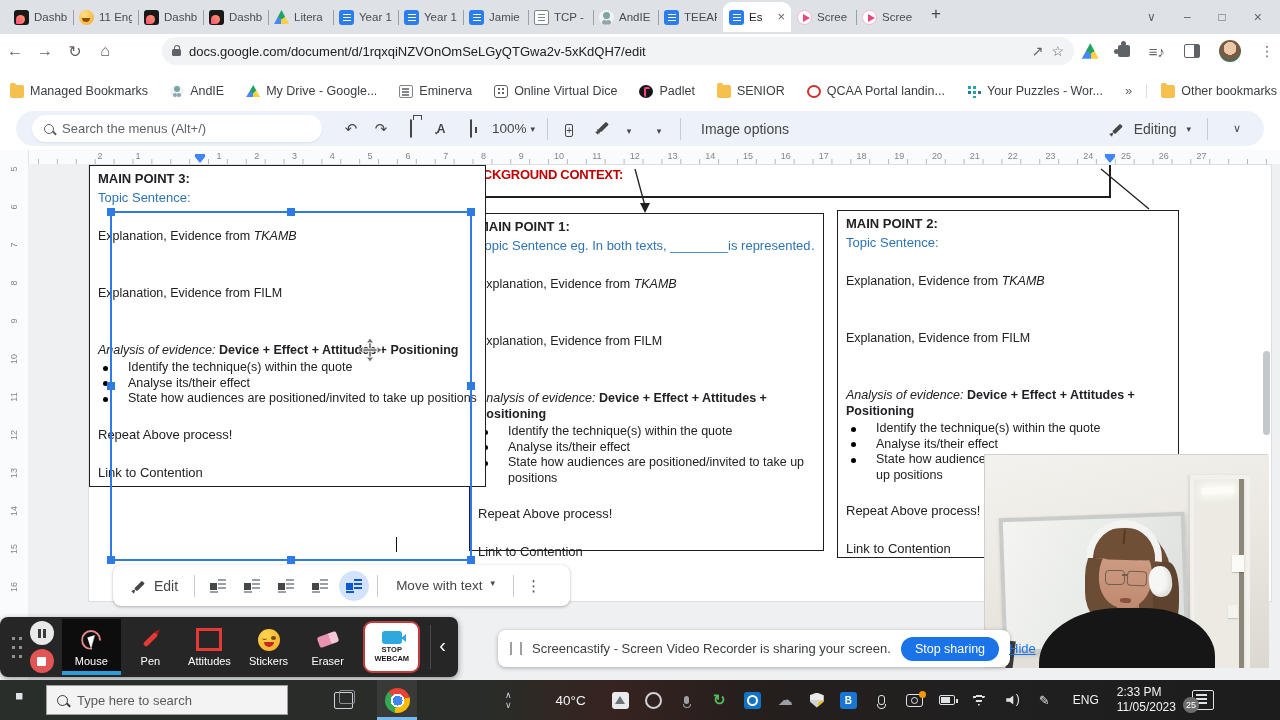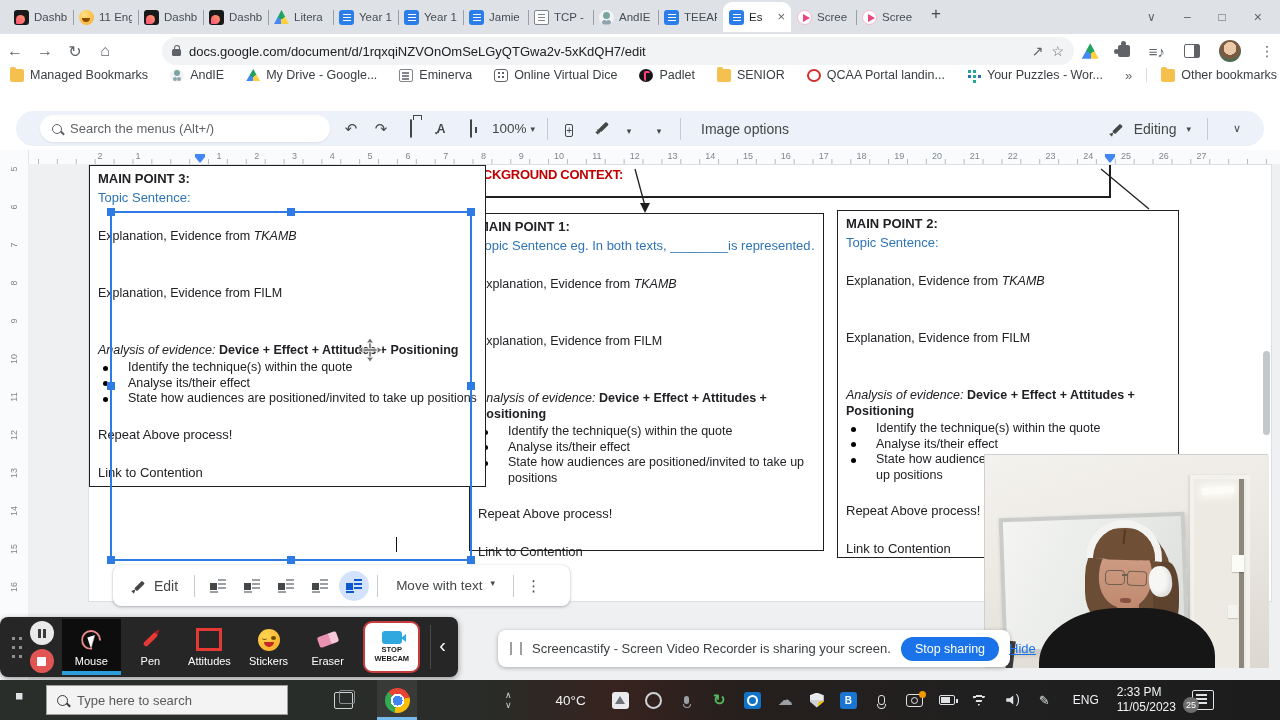--- a/index.html
+++ b/index.html
@@ -49,21 +49,21 @@
   .omni-ico{color:#5f6368;font-size:14px;flex:none}
   .nav-right{position:absolute;right:6px;top:0;height:34px;display:flex;align-items:center;gap:19px}
   .puzzle{width:12px;height:12px;background:#5f6368;border-radius:2px;position:relative}
   .puzzle::before{content:"";position:absolute;top:-4px;left:3.5px;width:5px;height:5px;border-radius:50%;background:#5f6368}
   .puzzle::after{content:"";position:absolute;left:-4px;top:3.5px;width:5px;height:5px;border-radius:50%;background:#5f6368}
   .sidebar-ico{width:14px;height:12px;border:1.5px solid #5f6368;border-radius:2px;position:relative}
   .sidebar-ico::after{content:"";position:absolute;right:0;top:0;width:5px;height:100%;background:#5f6368}
   .avatar{width:22px;height:22px;border-radius:50%;background:radial-gradient(circle at 50% 38%,#e9c9a8 0 36%,#7a5a43 37% 60%,#4e6a52 61%)}
 
   
-  .bookmarks{position:absolute;left:0;top:68px;width:1256px;height:30px;background:#fff;display:flex;align-items:flex-start;padding-left:10px;box-sizing:border-box}
+  .bookmarks{position:absolute;left:0;top:68px;width:1256px;height:30px;background:#fff;display:flex;align-items:flex-end;padding-left:10px;box-sizing:border-box}
   .bm{display:flex;align-items:center;gap:6px;font-size:12.5px;color:#3c4043;margin-right:22px;white-space:nowrap}
   .bico{width:14px;height:13px;flex:none;position:relative;border-radius:2px}
   .bico.folder{background:#f5c04e;border-radius:2px}
   .bico.folder::before{content:"";position:absolute;left:0;top:-2px;width:6px;height:3px;background:#f5c04e;border-radius:2px 2px 0 0}
   .bico.andie{background:#f1f3f4;border-radius:50%}
   .bico.andie::after{content:"";position:absolute;left:3.5px;top:1.5px;width:6px;height:6px;border-radius:50%;background:#7aa5a0;box-shadow:-2px 6px 0 -1px #90a4ae,2px 6px 0 -1px #90a4ae}
   .bico.drive{border-radius:0;background:conic-gradient(from 180deg at 50% 62%,#4688f4 0 33%,#1ea362 0 66%,#ffcf3e 0 100%);clip-path:polygon(50% 4%,100% 96%,0 96%)}
   .bico.doc{background:#fff;border:1px solid #80868b;box-sizing:border-box}
   .bico.doc::after{content:"";position:absolute;left:2px;top:2.5px;width:7px;height:1.5px;background:#80868b;box-shadow:0 3px 0 #80868b,0 6px 0 #80868b}
   .bico.grid{background:#fff;border:1.5px solid #5f6368;border-radius:3px;box-sizing:border-box}
@@ -72,21 +72,21 @@
   .bico.padlet::after{content:"";position:absolute;left:4.5px;top:2.5px;width:4px;height:8px;border-left:2px solid #ff4081;border-top:2px solid #ff4081;border-radius:2px}
   .bico.qcaa{background:#fff;border:2.5px solid #d32f2f;border-radius:50%;box-sizing:border-box}
   .bico.puzzles{background:#fff}
   .bico.puzzles::after{content:"";position:absolute;left:1px;top:1px;width:3px;height:3px;background:#26a69a;box-shadow:5px 0 0 #26a69a,0 5px 0 #2f6fb3,5px 5px 0 #26a69a,10px 5px 0 #2f6fb3,5px 10px 0 #26a69a}
   .bm-overflow{margin-left:auto;margin-right:14px;color:#5f6368;font-size:13px}
   .bm-other{border-left:1px solid #dadce0;padding-left:14px;margin-right:12px}
 
   
   .docsbar{position:absolute;left:0;top:98px;width:1280px;height:52px;background:#fff}
   .docspill{position:absolute;left:16px;top:13px;width:1248px;height:35px;background:#edf2fa;border-radius:20px;display:flex;align-items:center}
-  .menusearch{position:absolute;left:24px;top:4px;width:290px;height:27px;background:#fff;border-radius:14px;display:flex;align-items:center;gap:8px;padding:0 12px;box-sizing:border-box;box-shadow:0 1px 2px rgba(0,0,0,.08)}
+  .menusearch{position:absolute;left:16px;top:4px;width:290px;height:27px;background:#fff;border-radius:14px;display:flex;align-items:center;gap:8px;padding:0 12px;box-sizing:border-box;box-shadow:0 1px 2px rgba(0,0,0,.08)}
   .mag{width:8px;height:8px;border:1.6px solid #5f6368;border-radius:50%;position:relative;flex:none}
   .mag::after{content:"";position:absolute;left:7px;top:7px;width:5px;height:1.6px;background:#5f6368;transform:rotate(45deg)}
   .menusearch span{font-size:13px;color:#5f6368}
   .dtb-ico{color:#444746;font-size:15px;width:30px;text-align:center;flex:none}
   .dtb-group{position:absolute;left:320px;top:0;height:35px;display:flex;align-items:center}
   .zoomsel{font-size:13.5px;color:#444746;display:flex;align-items:center;gap:4px;padding:0 6px}
   .caret{font-size:9px;color:#444746}
   .vsep{width:1px;height:22px;background:#c7cbd1;margin:0 6px}
   .i-print{width:13px;height:9px;border:1.6px solid #444746;border-radius:2px;position:relative;margin:3px auto 0}
   .i-print::before{content:"";position:absolute;left:2px;top:-5px;width:7px;height:4px;border:1.6px solid #444746;border-bottom:none}

